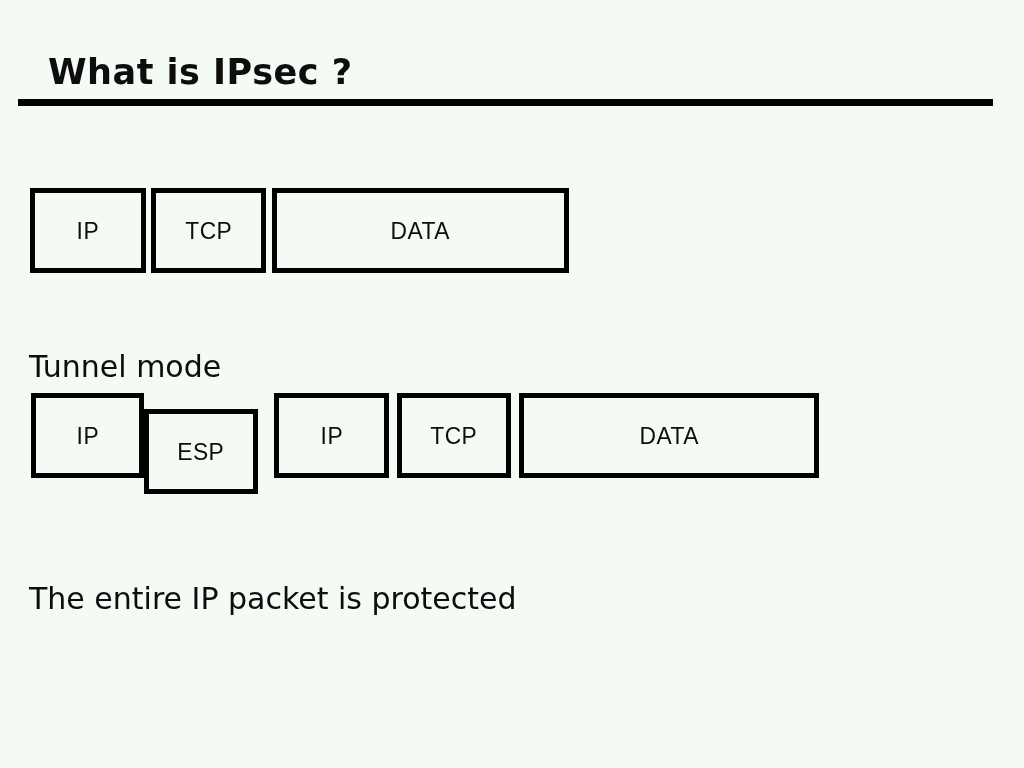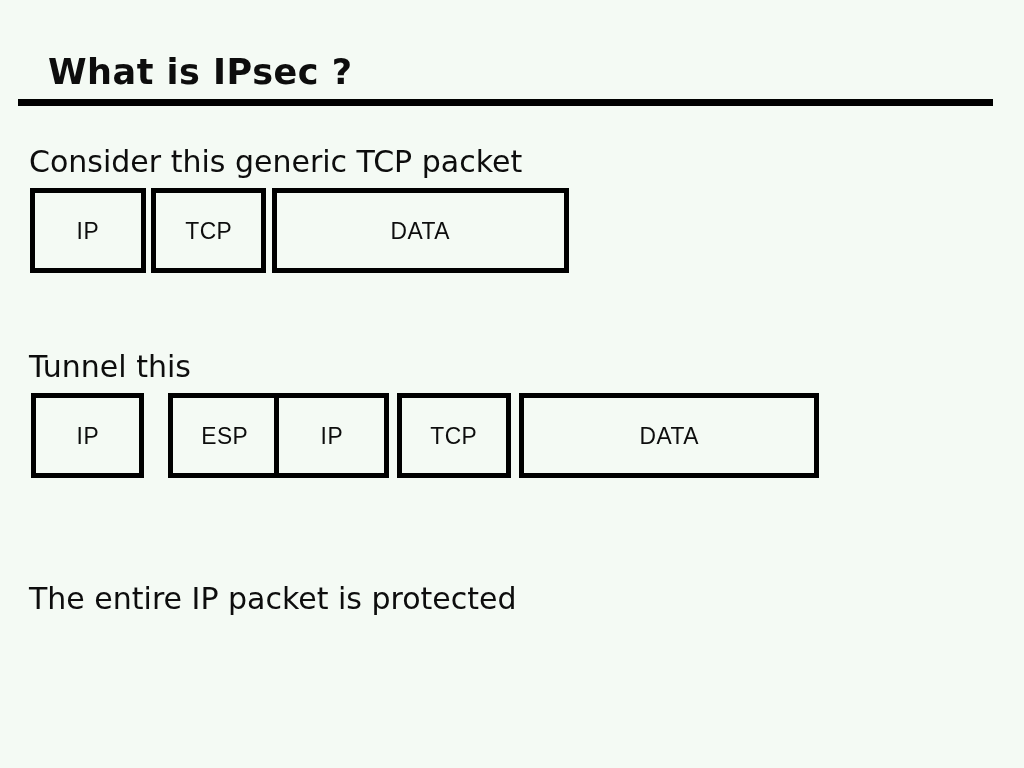--- a/index.html
+++ b/index.html
@@ -74,41 +74,40 @@
 </style>
 </head>
 <body>
 
 <div class="slide">
 
   <div class="page-title">What is IPsec ?</div>
 
   <div class="title-rule"></div>
 
-  <div class="caption c1">Consider this generic TCP packet</div>
 
   <div class="packet-row" style="top: 188px; height: 85px;">
       <div class="segment" style="left: 30px; width: 116px;">
         <span class="segment-label">IP</span>
       </div>
       <div class="segment" style="left: 151px; width: 115px;">
         <span class="segment-label">TCP</span>
       </div>
       <div class="segment" style="left: 272px; width: 297px;">
         <span class="segment-label">DATA</span>
       </div>
     </div>
 
-  <div class="caption c2">Tunnel this</div>
+  <div class="caption c2">Tunnel mode</div>
 
   <div class="packet-row" style="top: 393px; height: 85px;">
       <div class="segment" style="left: 31px; width: 113px;">
         <span class="segment-label">IP</span>
       </div>
-      <div class="segment" style="left: 168px; width: 114px;">
+      <div class="segment" style="left: 144px; width: 114px; margin-top: 16px;">
         <span class="segment-label">ESP</span>
       </div>
       <div class="segment" style="left: 274px; width: 115px;">
         <span class="segment-label">IP</span>
       </div>
       <div class="segment" style="left: 397px; width: 114px;">
         <span class="segment-label">TCP</span>
       </div>
       <div class="segment" style="left: 519px; width: 300px;">
         <span class="segment-label">DATA</span>

